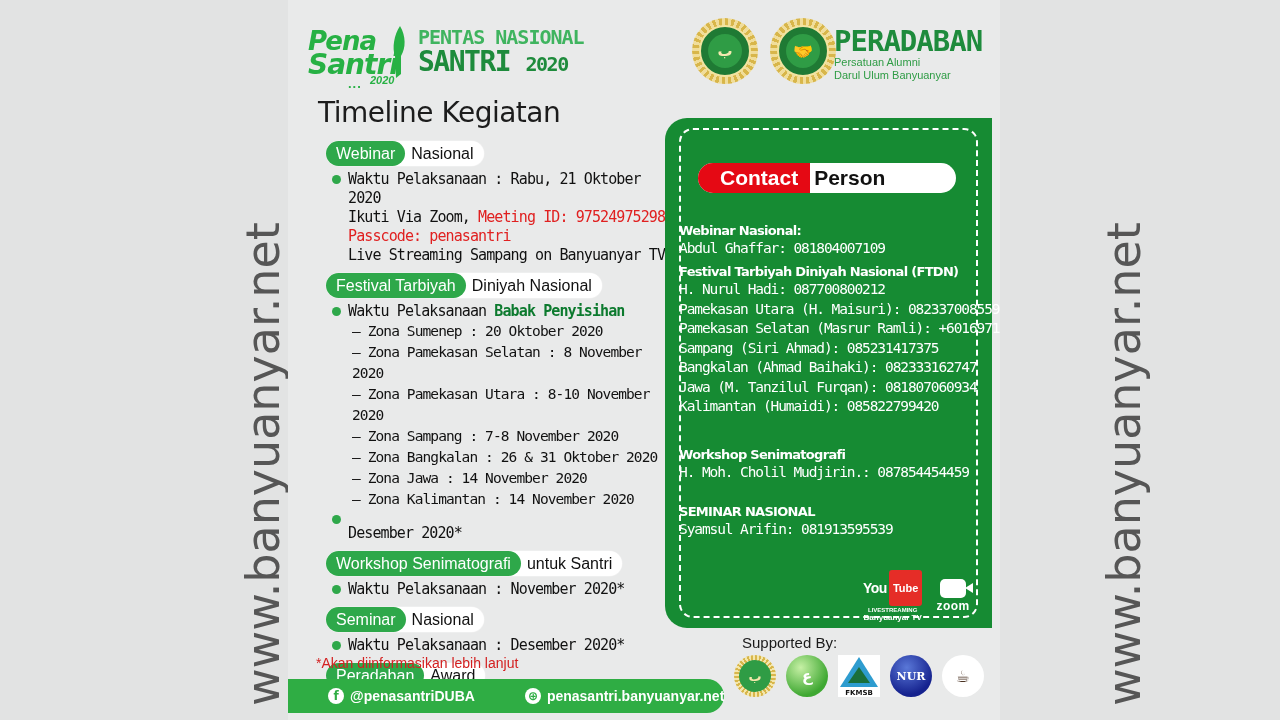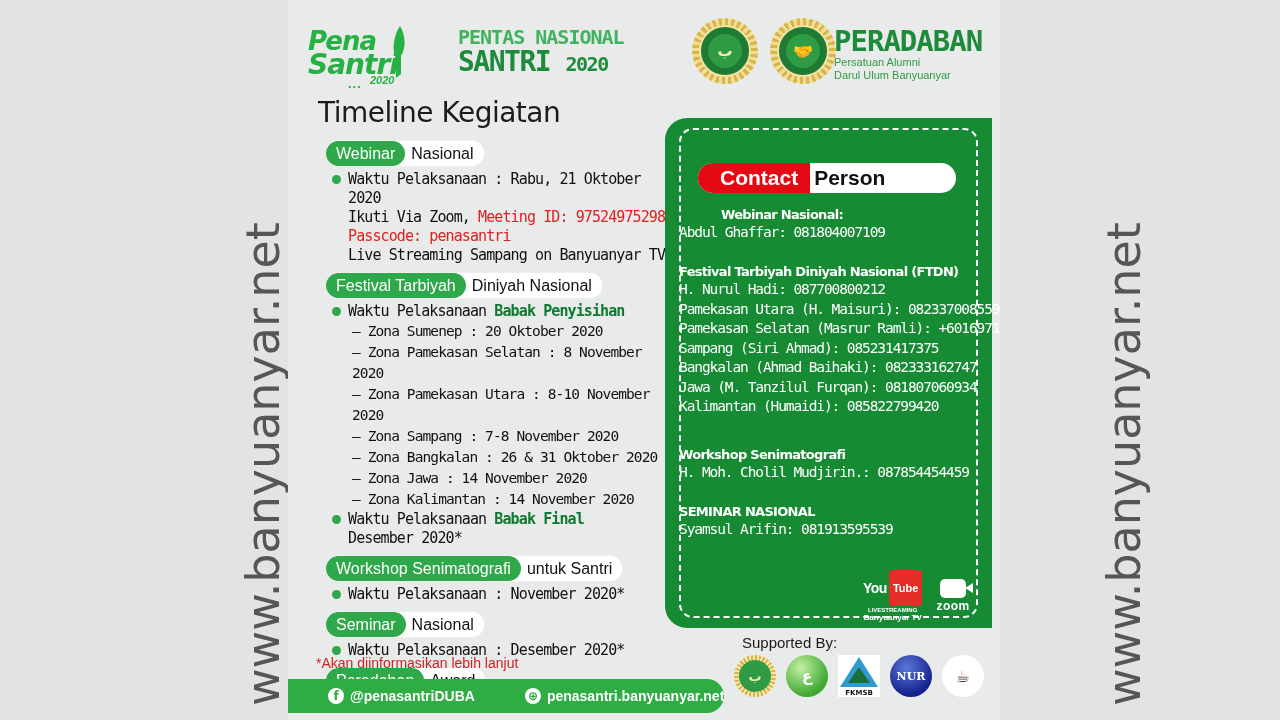--- a/index.html
+++ b/index.html
@@ -38,21 +38,21 @@
   .brand-pena .p1, .brand-pena .p2 {
     position: absolute; color: #27b144; font-weight: bold; font-style: italic;
     font-family: "DejaVu Sans", sans-serif; letter-spacing: -1px;
   }
   .brand-pena .p1 { left: 0; top: 6px; font-size: 26px; }
   .brand-pena .p2 { left: 0; top: 28px; font-size: 28px; }
   .brand-pena .yr { position: absolute; left: 62px; top: 54px; font-size: 11px; color: #27b144; font-weight: bold; font-style: italic; }
   .brand-pena .dots { position: absolute; left: 40px; top: 56px; font-size: 13px; color: #27b144; font-weight: bold; letter-spacing: 1px; }
   .pen-leaf { position: absolute; left: 82px; top: 6px; width: 18px; height: 52px; }
 
-  .brand-pentas { position: absolute; left: 130px; top: 18px; margin-left: 40px; }
+  .brand-pentas { position: absolute; left: 130px; top: 18px; }
   .brand-pentas .l1 {
     font-size: 20px; color: #3fb45f; font-weight: bold;
     font-family: "DejaVu Sans Mono", monospace; letter-spacing: -1px;
     line-height: 22px;
   }
   .brand-pentas .l2 {
     font-size: 28px; color: #1e8b3c; font-weight: bold;
     font-family: "DejaVu Sans Mono", monospace; letter-spacing: -1.5px;
     line-height: 28px;
   }
@@ -160,21 +160,21 @@
   }
   .cgroup { position: absolute; left: 14px; color: #ffffff; }
   .chead {
     font-size: 13px; font-weight: bold; font-family: "DejaVu Sans", sans-serif;
     letter-spacing: -0.7px; line-height: 17px;
   }
   .cline {
     font-size: 14.5px; font-family: "DejaVu Sans Mono", monospace;
     letter-spacing: -1.1px; line-height: 19.5px; white-space: nowrap;
   }
-  .g1 { top: 88px; text-align: center; }
+  .g1 { top: 104px; }
   .g2 { top: 145px; }
   .g3 { top: 328px; }
   .g4 { top: 385px; }
 
   .stream-logos { position: absolute; left: 198px; top: 452px; display: flex; align-items: center; }
   .yt-wrap { position: relative; text-align: center; }
   .yt-row { display: flex; align-items: center; }
   .yt-you { color: #ffffff; font-size: 14px; font-weight: bold; font-family:"Liberation Sans", sans-serif; letter-spacing:-0.5px;}
   .yt-tube { background:#e52d27; color:#ffffff; font-size:11px; font-weight:bold; border-radius:3px; padding:12px 4px; margin-left:2px; font-family:"Liberation Sans", sans-serif;}
   .yt-sub1 { color:#ffffff; font-size:6px; font-weight:bold; font-family:"Liberation Sans", sans-serif; margin-top:1px;}
@@ -286,21 +286,20 @@
               </div>
               <div class="sub">– Zona Sumenep : 20 Oktober 2020</div>
               <div class="sub">– Zona Pamekasan  Selatan : 8 November 2020</div>
               <div class="sub">– Zona Pamekasan Utara : 8-10 November 2020</div>
               <div class="sub">– Zona Sampang : 7-8 November 2020</div>
               <div class="sub">– Zona Bangkalan : 26 &amp; 31 Oktober 2020</div>
               <div class="sub">– Zona Jawa : 14 November 2020</div>
               <div class="sub">– Zona Kalimantan : 14 November 2020</div>
               <div class="brow">
                 <span class="dot"></span>
-                <span class="btxt">Waktu Pelaksanaan <b>Babak Final</b></span>
               </div>
               <div class="cont">Desember 2020*</div>
             </div></div>
           <div><div class="pill">
               <span class="hl">Workshop Senimatografi</span>
               <span class="rest">untuk Santri</span>
             </div><div class="bullets">
               <div class="brow">
                 <span class="dot"></span>
                 <span class="btxt">Waktu Pelaksanaan : November 2020*</span>

